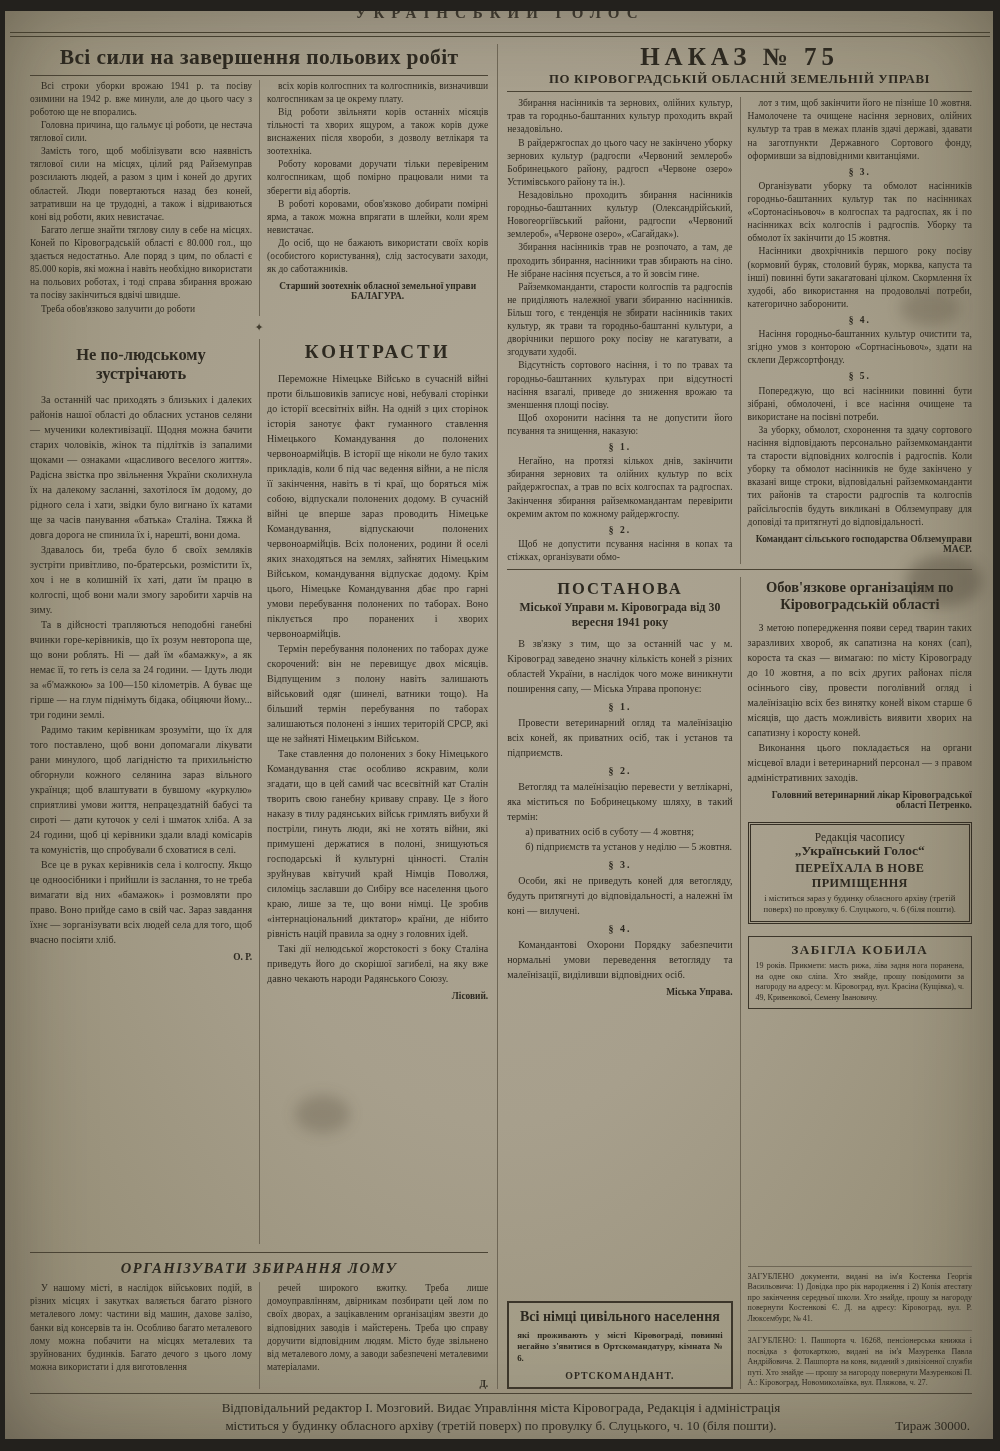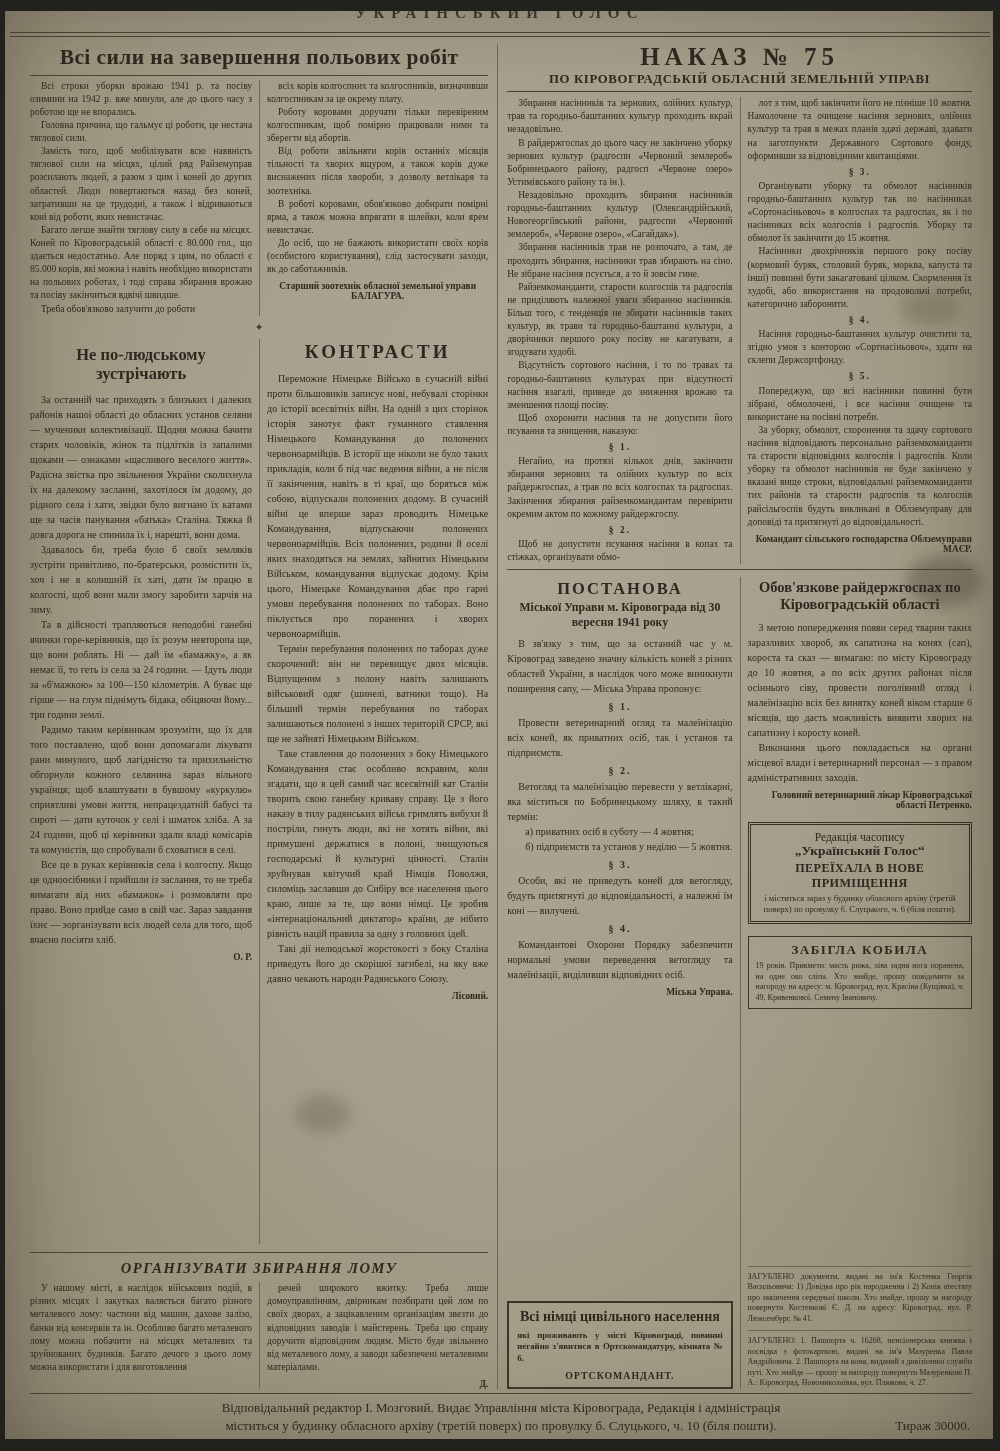--- a/index.html
+++ b/index.html
@@ -116,22 +116,22 @@
           <div>
               <p>Всі строки уборки врожаю 1941 р. та посіву озимини на 1942 р. вже минули, але до цього часу з роботою ще не впорались.</p>
               <p>Головна причина, що гальмує ці роботи, це нестача тяглової сили.</p>
               <p>Замість того, щоб мобілізувати всю наявність тяглової сили на місцях, цілий ряд Райземуправ розсилають людей, а разом з цим і коней до других областей. Люди повертаються назад без коней, затративши на це трудодні, а також і відриваються коні від роботи, яких невистачає.</p>
               <p>Багато легше знайти тяглову силу в себе на місцях. Коней по Кіровоградській області є 80.000 гол., що здається недостатньо. Але поряд з цим, по області є 85.000 корів, які можна і навіть необхідно використати на польових роботах, і тоді справа збирання врожаю та посіву закінчиться вдвічі швидше.</p>
               <p>Треба обов'язково залучити до роботи</p>
             </div>
           <div class="rule-left">
             <div>
                 <p>всіх корів колгоспних та колгоспників, визначивши колгоспникам за це окрему плату.</p>
+                <p>Від роботи звільняти корів останніх місяців тільності та хворих ящуром, а також корів дуже виснажених після хвороби, з дозволу ветлікаря та зоотехніка.</p>
                 <p>Роботу коровами доручати тільки перевіреним колгоспникам, щоб помірно працювали ними та зберегти від абортів.</p>
-                <p>Від роботи звільняти корів останніх місяців тільності та хворих ящуром, а також корів дуже виснажених після хвороби, з дозволу ветлікаря та зоотехніка.</p>
                 <p>В роботі коровами, обов'язково добирати помірні ярма, а також можна впрягати в шлейки, коли ярем невистачає.</p>
                 <p>До осіб, що не бажають використати своїх корів (особистого користування), слід застосувати заходи, як до саботажників.</p>
               </div>
             <div class="sig center">Старший зоотехнік обласної земельної управи БАЛАГУРА.</div>
           </div>
         </div>
       </article>
 
       <div class="star-divider">✦</div>
 
@@ -232,21 +232,21 @@
           </article>
           <aside class="boxed germans">
             <h3>Всі німці цивільного населення</h3>
             <p class="small">які проживають у місті Кіровограді, повинні негайно з'явитися в Ортскомандатуру, кімната № 6.</p>
             <div class="sig center">ОРТСКОМАНДАНТ.</div>
           </aside>
         </div>
 
         <div class="colstack rule-left">
           <article class="art">
-            <h2 class="head-mand">Обов'язкове райдержгоспах по Кіровоградській області</h2>
+            <h2 class="head-mand">Обов'язкове організаціям по Кіровоградській області</h2>
             <div>
                 <p>З метою попередження появи серед тварин таких заразливих хвороб, як сапатизна на конях (сап), короста та сказ — вимагаю: по місту Кіровограду до 10 жовтня, а по всіх других районах після осіннього сіву, провести поголівний огляд і малеїнізацію всіх без винятку коней віком старше 6 місяців, що дасть можливість виявити хворих на сапатизну і коросту коней.</p>
                 <p>Виконання цього покладається на органи місцевої влади і ветеринарний персонал — з правом адміністративних заходів.</p>
               </div>
             <div class="sig">Головний ветеринарний лікар Кіровоградської області Петренко.</div>
           </article>
 
           <aside class="editorial">
             <div class="ed1">Редакція часопису</div>
             <div class="ed2">„Український Голос“</div>

